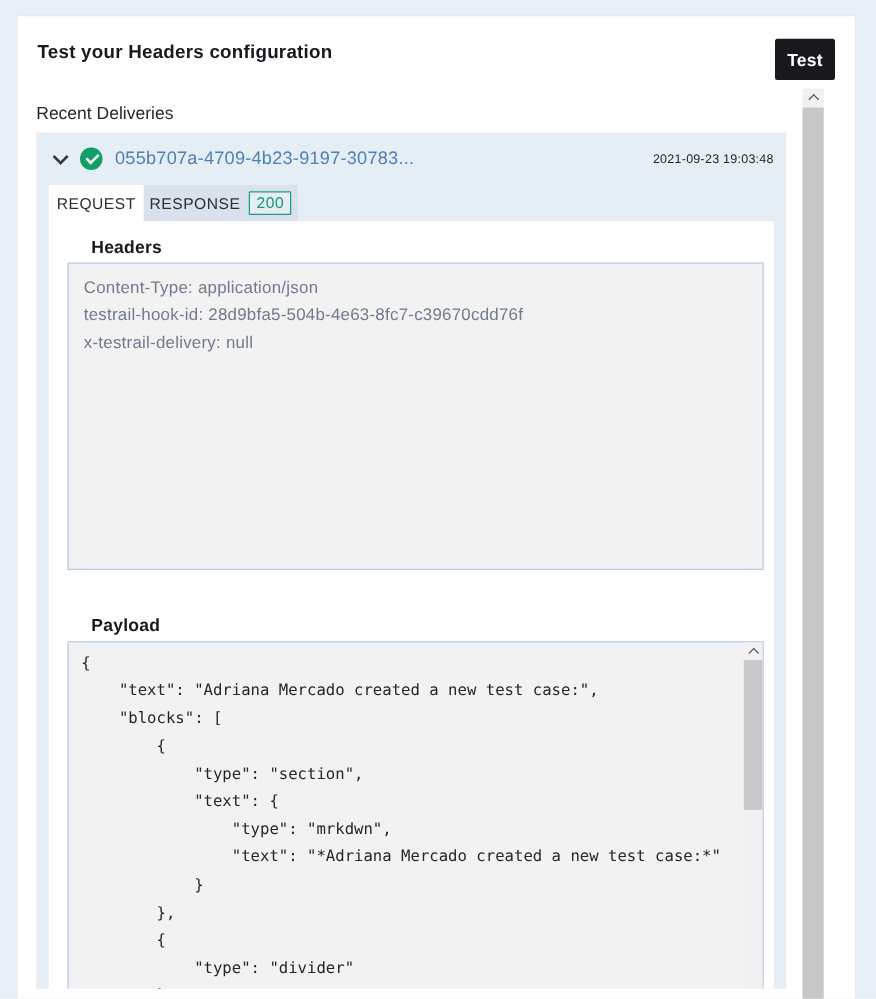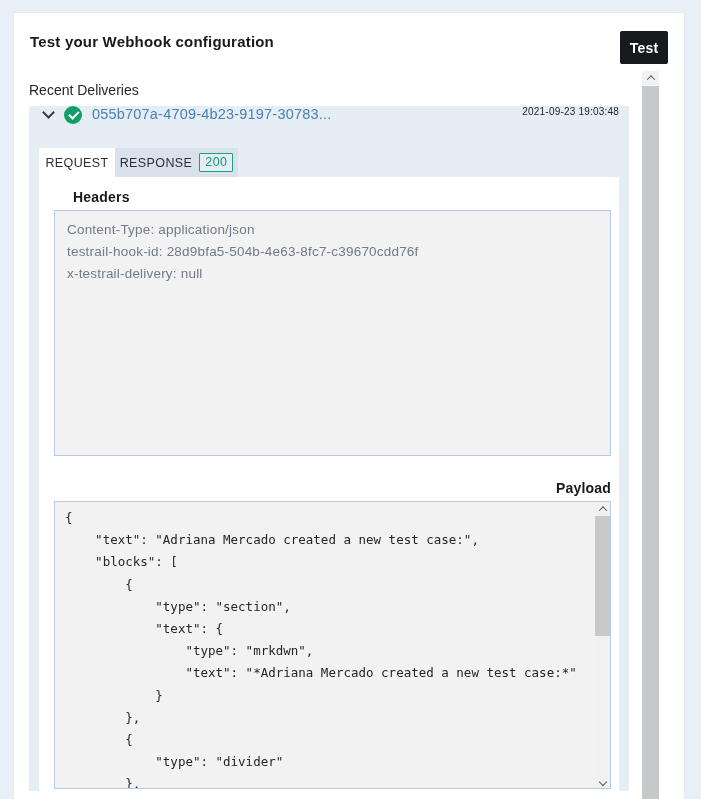--- a/index.html
+++ b/index.html
@@ -51,21 +51,21 @@
   .chev-up   { transform:rotate(-135deg) translate(-1px,-1px); }
   .chev-down { transform:rotate(45deg); }
   .expander-chev { width:9px; height:9px; margin-top:-4px; }
 
   
   .delivery {
     position:absolute; left:15px; top:93px; width:600px; height:685px;
     background:#e5edf5; display:flex; flex-direction:column;
   }
   .delivery-row {
-    height:42px; display:flex; padding:0 10px 0 11px;
+    height:42px; display:flex; align-items:center; padding:0 10px 0 11px;
     flex:0 0 auto;
   }
   .expander { background:none; border:none; cursor:pointer; width:16px; height:16px; display:flex; align-items:center; justify-content:center; }
   .check-circle {
     width:18px; height:18px; border-radius:50%; background:#129f67;
     margin-left:8px; position:relative; flex:0 0 auto;
   }
   .check-circle::after {
     content:""; position:absolute; left:5px; top:5px; width:8px; height:4px;
     border-left:2px solid #fff; border-bottom:2px solid #fff;
@@ -103,21 +103,21 @@
     margin-bottom:5px; letter-spacing:.2px;padding-left:19px;
   }
   .headers-box {
     width:557px; height:246px; background:#f2f2f2;
     border:1px solid #b7cde6; padding:8px 12px; overflow:hidden;
   }
   .header-line {
     font-size:13.5px; color:#707b8b; line-height:22px; letter-spacing:.2px;
     white-space:nowrap;
   }
-  .payload-label { margin-top:24px;text-align:right; }
+  .payload-label { margin-top:36px; }
   .payload-box {
     width:557px; height:288px; background:#f2f2f2;
     border:1px solid #b7cde6; position:relative; overflow:hidden;
   }
   .payload-pre {
     font-family:"DejaVu Sans Mono","Liberation Mono",monospace;
     font-size:12.5px; line-height:22.2px; color:#22262b;
     padding:5px 20px 0 10px; white-space:pre;
   }
   .payload-scrollbar {
@@ -131,21 +131,21 @@
   .payload-scroll-track { flex:1; position:relative; }
   .payload-scroll-thumb {
     position:absolute; top:1px; left:0; right:0; height:120px; background:#c9c9c9;
   }
 </style>
 </head>
 <body>
 
 <div class="card">
 
-  <div class="card-title">Test your Webhook configuration</div>
+  <div class="card-title">Test your Headers configuration</div>
 
   <button class="test-btn">Test</button>
 
   <div class="recent-label">Recent Deliveries</div>
 
   <div class="delivery">
 
     <div class="delivery-row">
       <button class="expander">
         <span class="chev expander-chev chev-down"></span>

